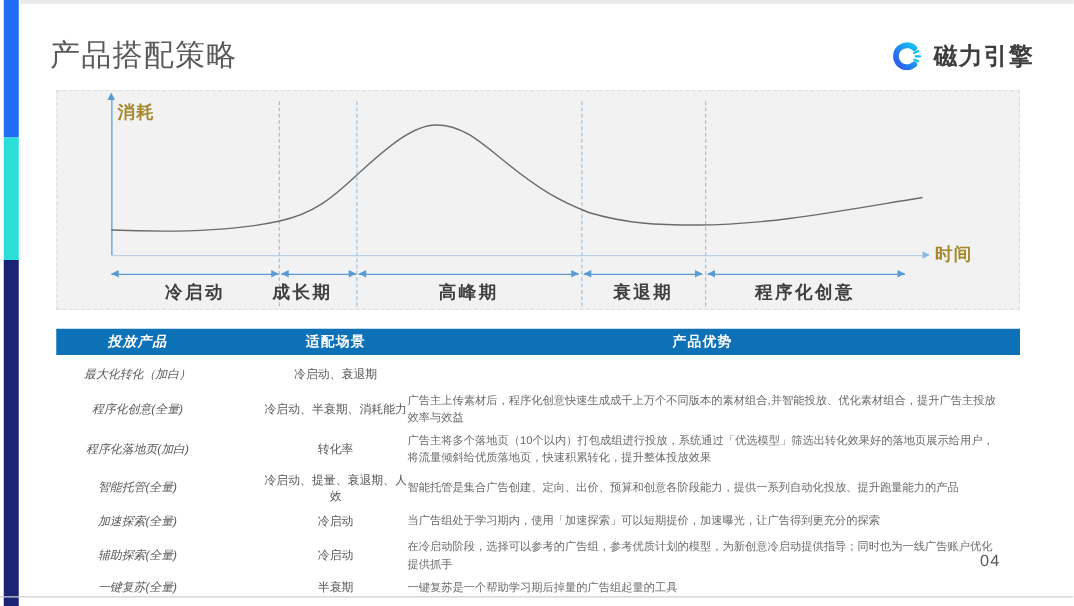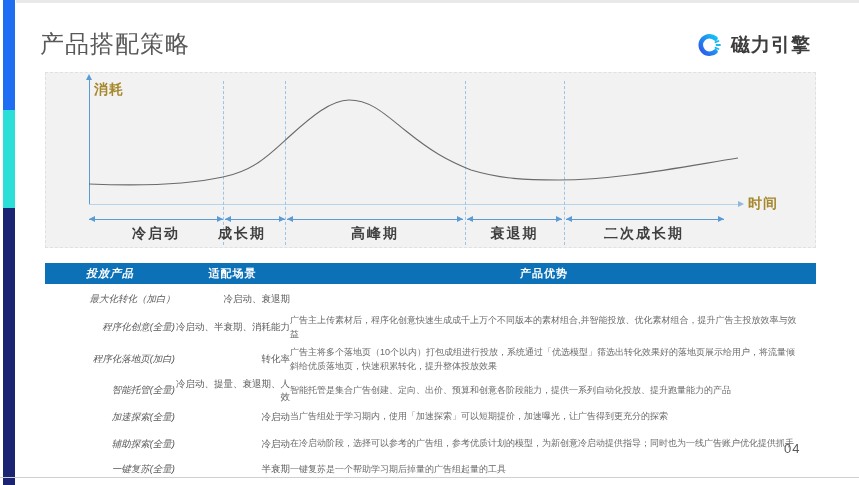--- a/index.html
+++ b/index.html
@@ -15,21 +15,21 @@
   .bottom-line{position:absolute;left:0;top:477px;width:859px;height:1px;background:#cfcfcf;}
 
   
   .stripe{position:absolute;left:3px;width:12px;}
   .stripe-blue{top:0;height:110px;background:#1e6df2;}
   .stripe-cyan{top:110px;height:98px;background:#2bdfd8;}
   .stripe-navy{top:208px;height:277px;background:#1b2472;}
 
   .title{position:absolute;left:40px;top:28px;font-size:24px;color:#595959;letter-spacing:1px;}
 
-  .logo{position:absolute;right:48px;top:32px;display:flex;align-items:center;gap:9px;}
+  .logo{position:absolute;right:32px;top:32px;display:flex;align-items:center;gap:9px;}
   .logo-text{font-size:19px;font-weight:700;color:#3d3d3d;letter-spacing:1px;}
 
   
   .chart-panel{position:absolute;left:45px;top:72px;width:771px;height:176px;
     background:#f2f2f2;border:1px dashed #e0e0e0;box-sizing:border-box;}
   .axis-label{position:absolute;font-size:14px;font-weight:700;color:#a6872c;letter-spacing:1px;}
   .y-axis{position:absolute;left:43px;top:6px;width:1px;height:125px;background:#5b9bd5;}
   .ah-up{position:absolute;left:-3px;top:-5px;width:0;height:0;
     border-left:3.5px solid transparent;border-right:3.5px solid transparent;border-bottom:6px solid #5b9bd5;}
   .x-axis{position:absolute;left:43px;top:131px;width:649px;height:1px;background:#b9d4ea;}
@@ -44,25 +44,25 @@
   .parrow::after{content:"";position:absolute;right:0;top:-3px;width:0;height:0;
     border-top:3px solid transparent;border-bottom:3px solid transparent;border-left:6px solid #5b9bd5;}
   .phase-label{position:absolute;top:152px;text-align:center;font-size:14px;font-weight:700;
     color:#3f3f3f;letter-spacing:2px;}
 
   
   .table{position:absolute;left:45px;top:263px;width:771px;}
   .thead{display:flex;background:#0d71b8;height:21px;align-items:center;}
   .thead .hc{color:#fff;font-size:11px;font-weight:700;text-align:center;letter-spacing:1px;}
   .c1{width:130px;flex:none;font-style:italic;}
-  .c2{width:115px;flex:none;}
+  .c2{width:115px;flex:none;margin-left:36px;}
   .c3{flex:1;padding-right:18px;}
   .trow{display:flex;align-items:center;}
   .trow .cell{font-size:9.5px;color:#595959;}
-  .trow .c1,.trow .c2{text-align:right;}
+  .trow .c1,.trow .c2{text-align:center;}
   .trow .c3{font-size:9px;color:#6b6b6b;line-height:1.55;text-align:left;}
 </style>
 </head>
 <body>
 
 <div class="slide">
 
   <div class="top-band"></div>
   <div class="stripe stripe-blue"></div>
   <div class="stripe stripe-cyan"></div>
@@ -109,21 +109,21 @@
     <div class="parrow" style="left:43px;width:134px;"></div>
     <div class="parrow" style="left:179px;width:60px;"></div>
     <div class="parrow" style="left:241px;width:176px;"></div>
     <div class="parrow" style="left:421px;width:95px;"></div>
     <div class="parrow" style="left:520px;width:158px;"></div>
 
     <div class="phase-label" style="left:43px;width:134px;">冷启动</div>
     <div class="phase-label" style="left:165px;width:62px;">成长期</div>
     <div class="phase-label" style="left:419px;width:99px;">衰退期</div>
     <div class="phase-label" style="left:239px;width:180px;">高峰期</div>
-    <div class="phase-label" style="left:518px;width:160px;">二次成长期</div>
+    <div class="phase-label" style="left:518px;width:160px;">程序化创意</div>
   </div>
 
   <div class="table">
     <div class="thead">
       <div class="hc c1">投放产品</div>
       <div class="hc c2">适配场景</div>
       <div class="hc c3">产品优势</div>
     </div>
 
     <div class="trow" style="min-height:30px;">

